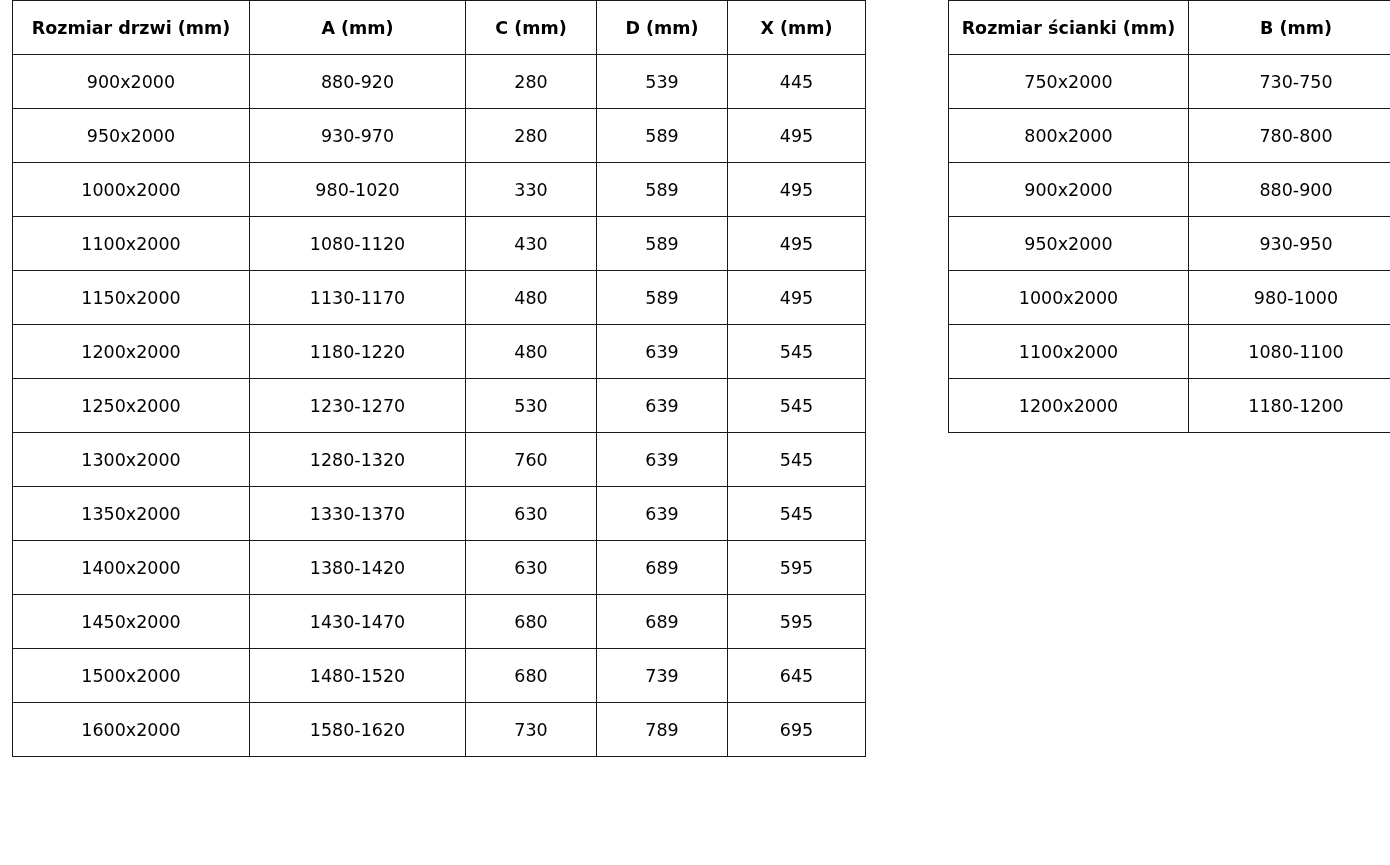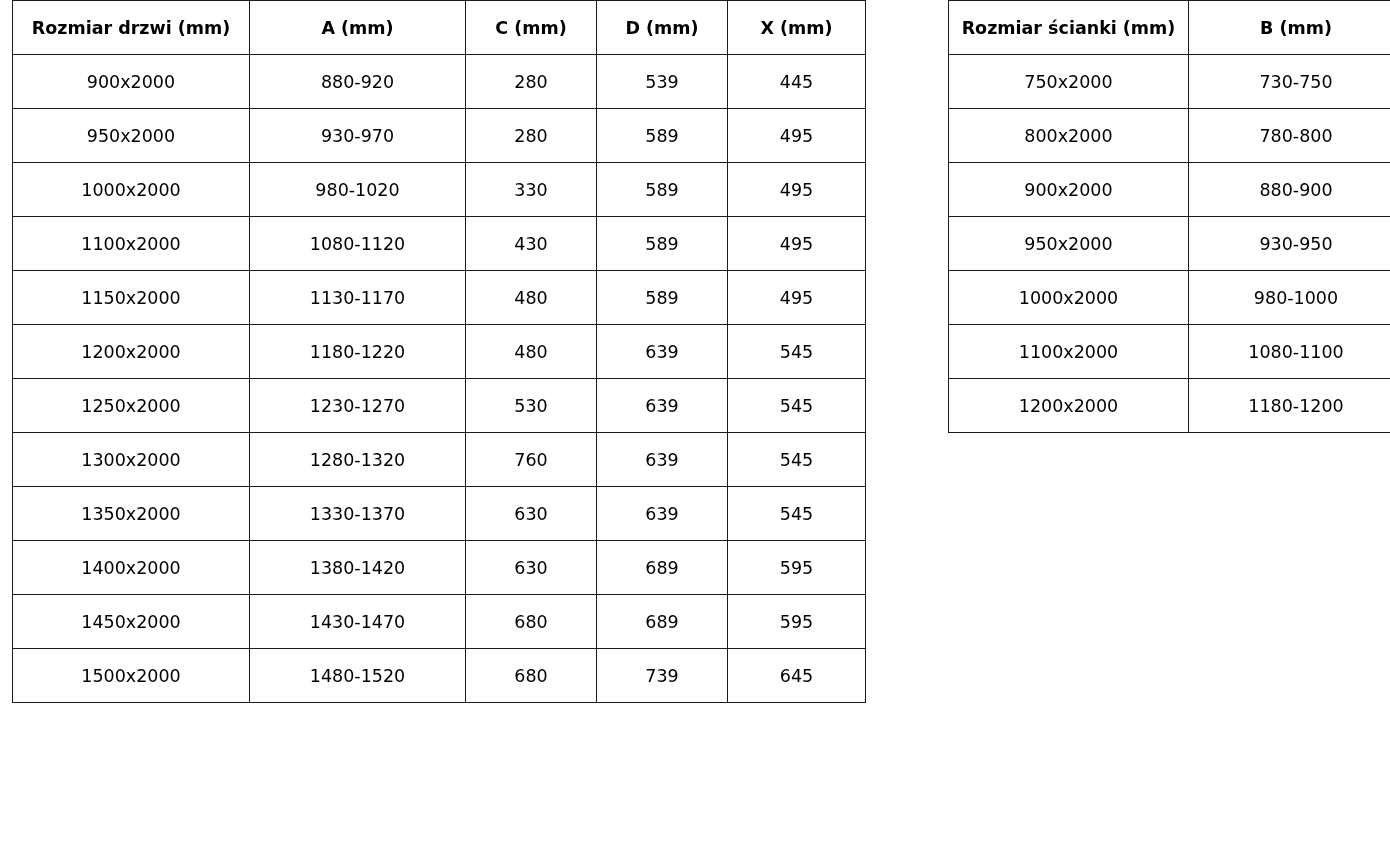--- a/index.html
+++ b/index.html
@@ -161,20 +161,27 @@
           <td>689</td>
           <td>595</td>
         </tr>
         <tr>
           <td>1500x2000</td>
           <td>1480-1520</td>
           <td>680</td>
           <td>739</td>
           <td>645</td>
         </tr>
+        <tr>
+          <td>1600x2000</td>
+          <td>1580-1620</td>
+          <td>730</td>
+          <td>789</td>
+          <td>695</td>
+        </tr>
       </tbody>
   </table>
 
   <div class="gap"></div>
 
   <table id="wall-table">
     <colgroup>
       <col class="c-wsize">
         <col class="c-b">
     </colgroup>

